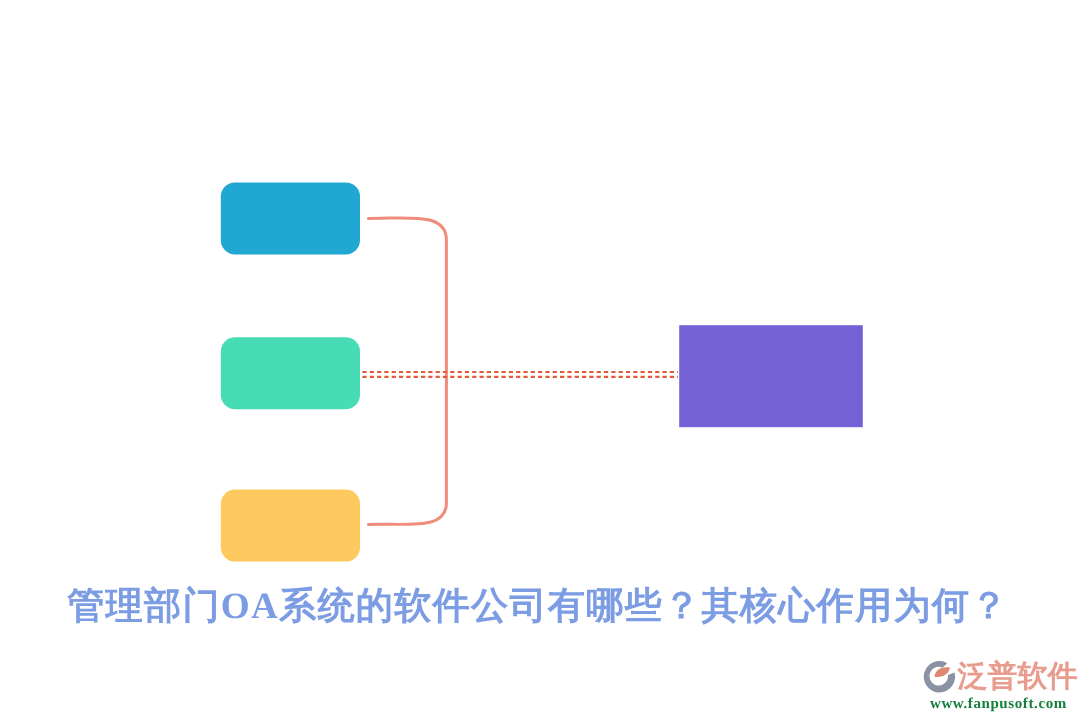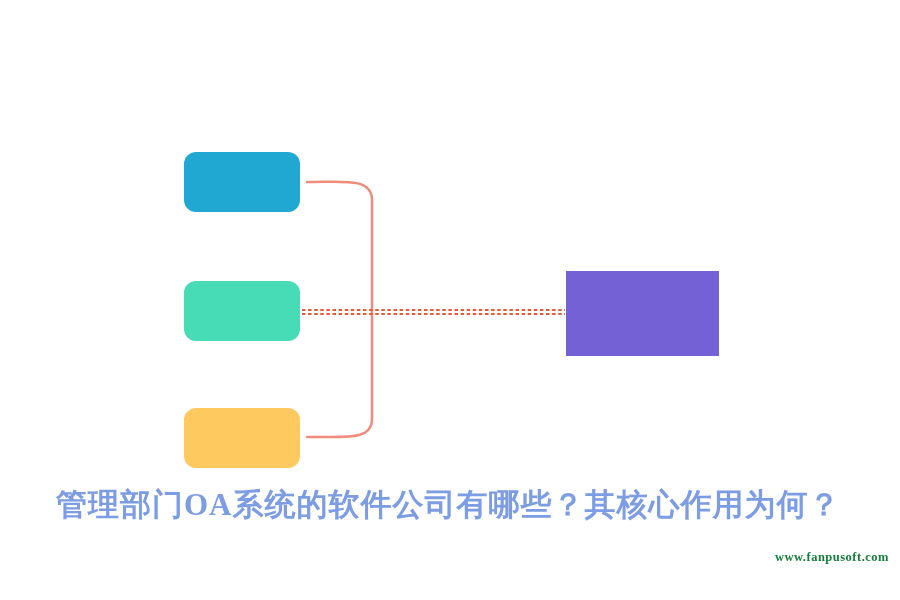--- a/index.html
+++ b/index.html
@@ -100,16 +100,23 @@
 
   <svg class="connector-svg" viewBox="0 0 900 600" xmlns="http://www.w3.org/2000/svg">
     <path d="M307 182 C342 182 372 177 372 200 L372 419 C372 442 342 436 307 437" fill="none" stroke-width="2.5" stroke-linecap="round" stroke="#F08C7C"></path>
     <line x1="302" y1="310" x2="565" y2="310" stroke-width="1.8" stroke-dasharray="3.5,2.6" stroke="#E65A3C"></line>
     <line x1="302" y1="314" x2="565" y2="314" stroke-width="1.8" stroke-dasharray="3.5,2.6" stroke="#E65A3C"></line>
   </svg>
 
   <div class="page-title" style="color: rgb(124, 156, 227);">管理部门OA系统的软件公司有哪些？其核心作用为何？</div>
 
   <div class="watermark">
+    <div class="watermark-row">
+      <svg class="logo-icon" viewBox="0 0 30 30" xmlns="http://www.w3.org/2000/svg">
+        <path d="M25.5 5.5 A13.5 13.5 0 1 0 29 15 L23 15.5 A8 8 0 1 1 20.5 8 Z" transform="rotate(-18 15 15)" fill="#8A92A3"></path>
+        <path d="M11 14.5 C12 7.5 18 5.5 24.5 6.5 C23.5 12 18.5 15.5 11 14.5 Z" fill="#E0876F"></path>
+      </svg>
+      <span class="brand-name" style="color: rgb(232, 156, 142);">泛普软件</span>
+    </div>
     <div class="brand-url" style="color: #15803d;">www.fanpusoft.com</div>
   </div>
 
 </div>
 
 </body></html>

